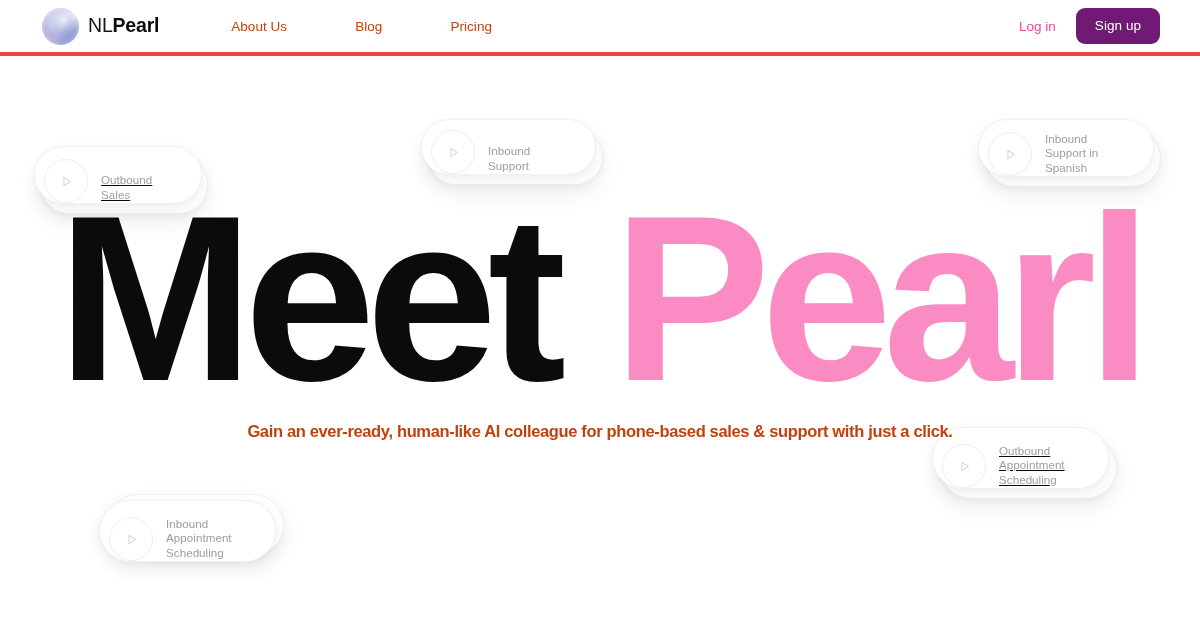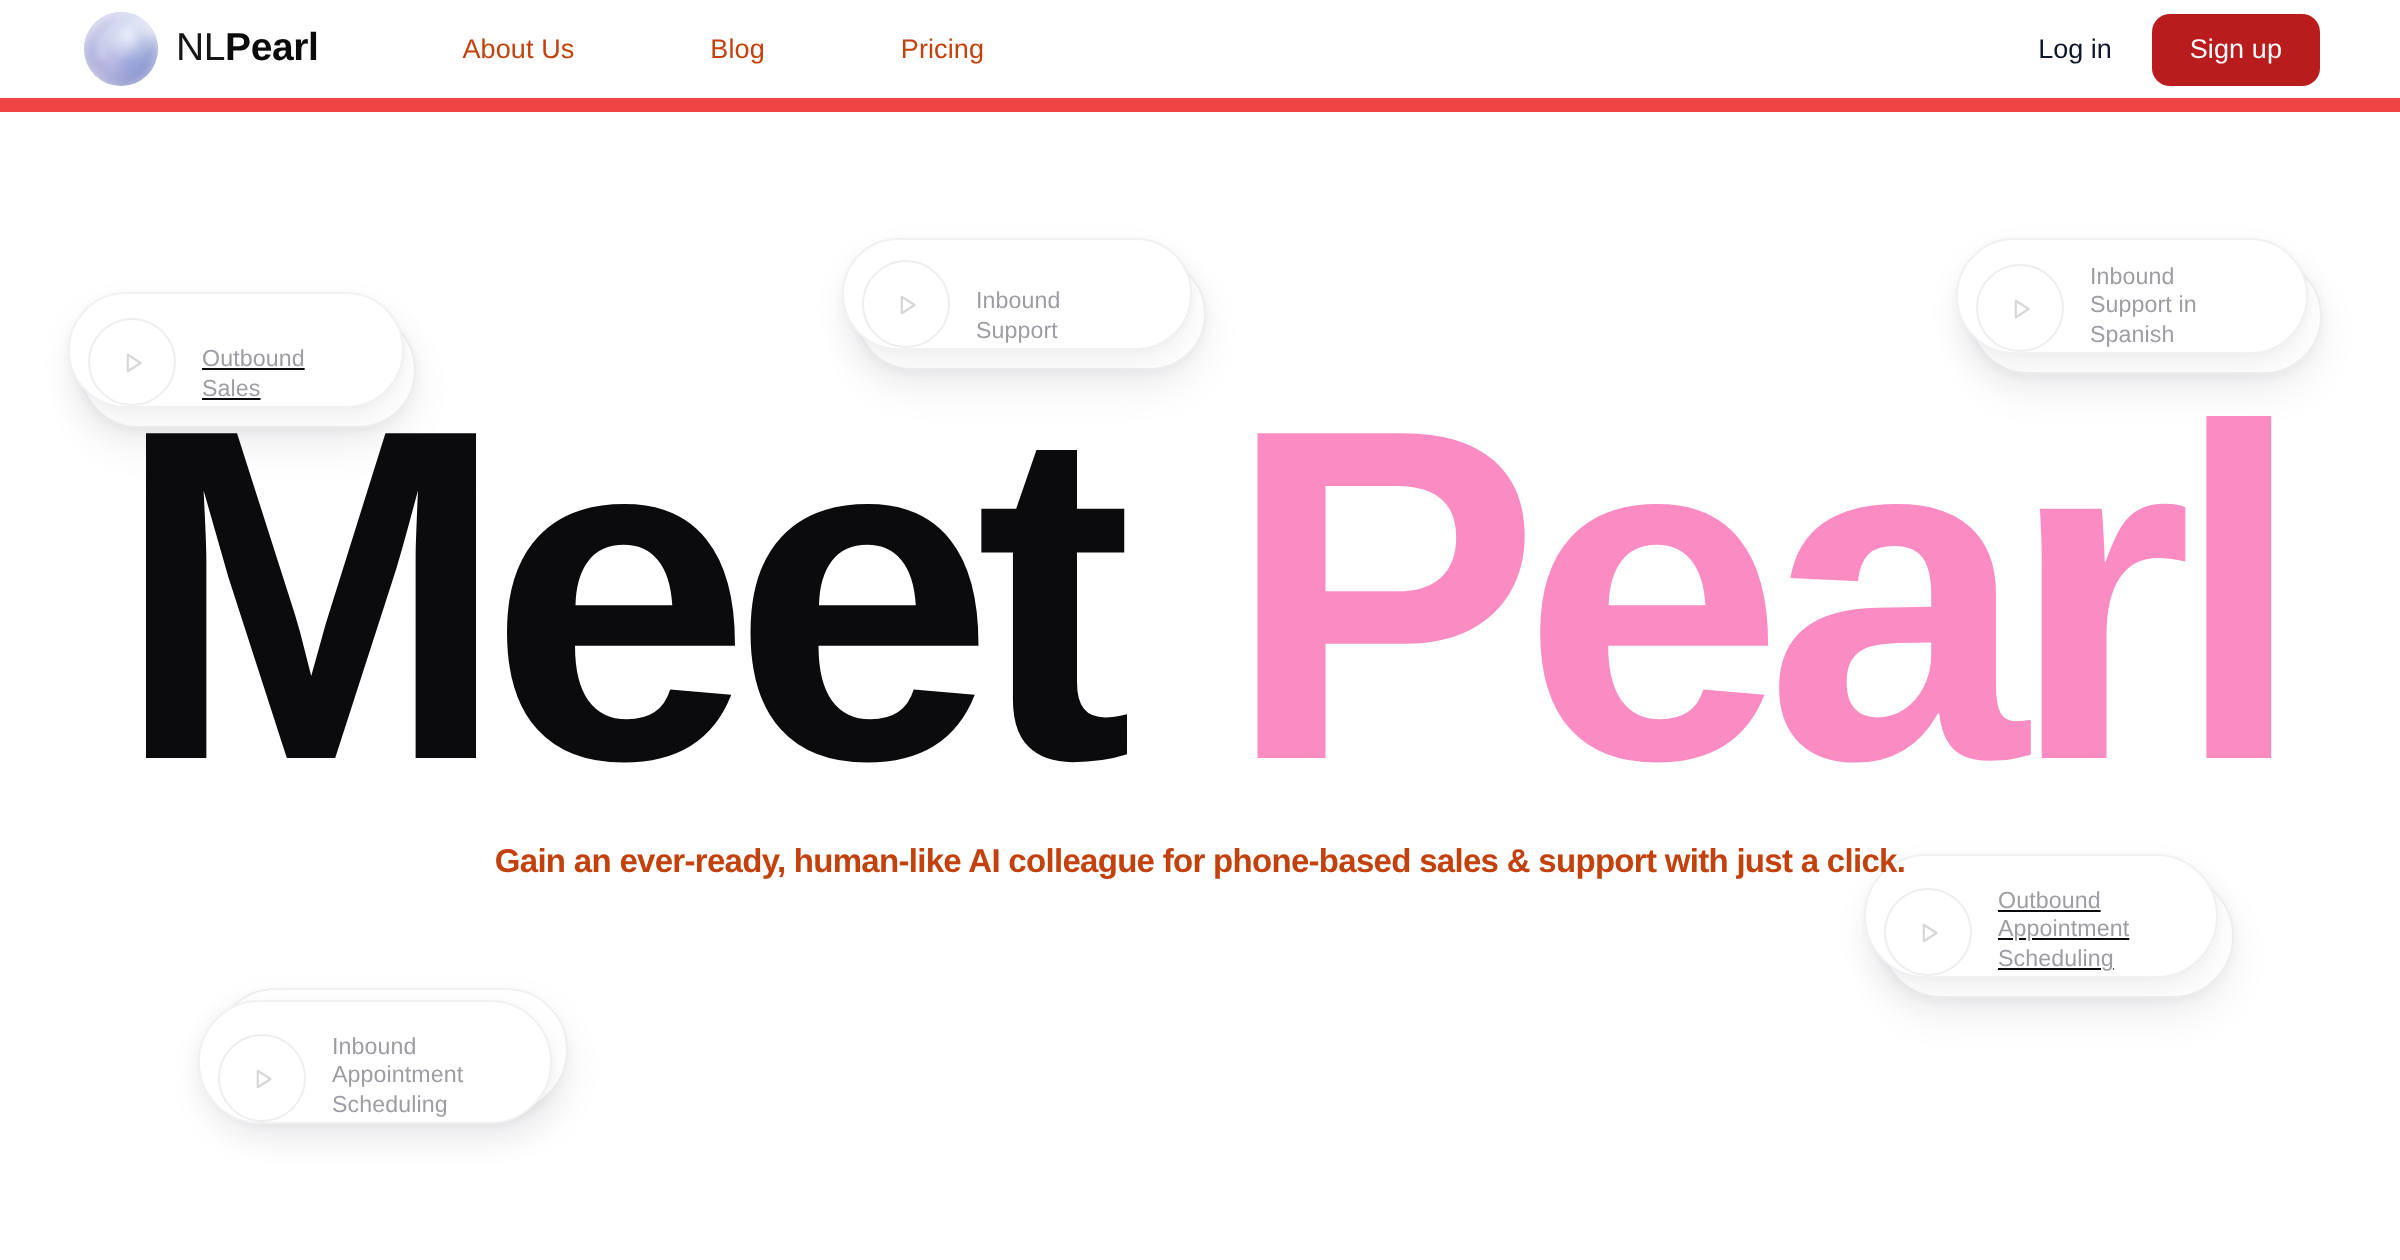--- a/index.html
+++ b/index.html
@@ -25,21 +25,21 @@
     background: #ffffff;
     overflow: hidden;
   }
 
   
   .navbar {
     position: absolute;
     top: 0; left: 0;
     width: 1200px;
     height: 56px;
-    border-bottom: 7px solid #ef4444;
+    border-bottom: 4px solid #ef4444;
     background: #ffffff;
     display: flex;
     align-items: center;
     z-index: 40;
   }
 
   .nav-left {
     display: flex;
     align-items: center;
     margin-left: 42px;
@@ -114,26 +114,26 @@
   .nav-right {
     margin-left: auto;
     margin-right: 40px;
     display: flex;
     align-items: center;
     gap: 20px;
   }
   .login-link {
     font-size: 13.5px;
     font-weight: 500;
-    color: #0f172a;
+    color: #ec4899;
     text-decoration: none;
     white-space: nowrap;
   }
   .signup-btn {
-    background: #b91c1c;
+    background: #701a75;
     color: #ffffff;
     border: none;
     border-radius: 9px;
     font-family: inherit;
     font-size: 13.5px;
     font-weight: 500;
     padding: 10px 19px 11px;
     cursor: pointer;
     white-space: nowrap;
     letter-spacing: 0.05px;

